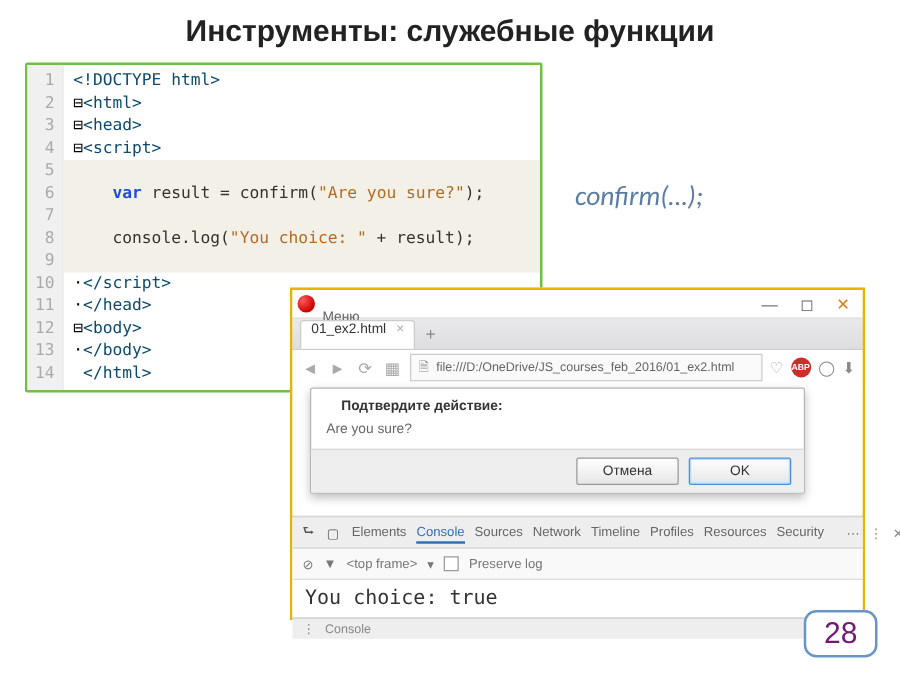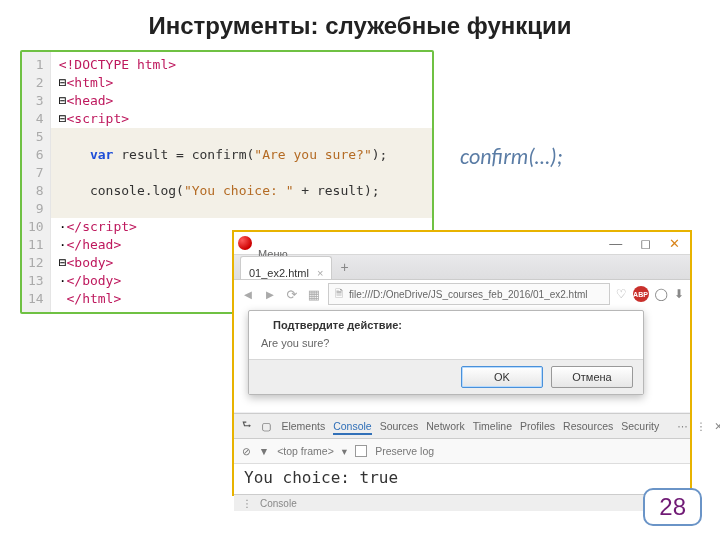--- a/index.html
+++ b/index.html
@@ -55,21 +55,21 @@
   }
   .code-line { height: 18px; }
   .hl-band {
     position: absolute;
     left: 0;
     right: 0;
     background: #f3f0e7;
     z-index: 0;
   }
   .code-body .ln { position: relative; z-index: 1; }
-  .tag { color: #be185d; }
+  .tag { color: #0c4a6e; }
   .keyword { color: #1d4ed8; font-weight: bold; }
   .string { color: #b46b24; }
   .plain { color: #333; }
   
   .snippet-label {
     position: absolute;
     top: 146px;
     left: 460px;
     font-family: "Calibri", Arial, sans-serif;
     font-style: italic;
@@ -113,21 +113,21 @@
     display: flex;
     align-items: center;
     height: 24px;
     background: linear-gradient(#e9e9eb, #dedee0);
     border-bottom: 1px solid #ccc;
     padding: 0 6px;
     gap: 4px;
   }
   .tab {
     display: flex;
-    align-items: flex-end;
+    align-items: flex-start;
     height: 22px;
     background: #fff;
     border: 1px solid #ccc;
     border-bottom: none;
     border-radius: 3px 3px 0 0;
     padding: 0 8px;
     font-size: 11px;
     gap: 8px;
     color: #333;
   }
@@ -353,22 +353,22 @@
     <span class="user-icon">◯</span>
     <span class="dl-icon">⬇</span>
   </div>
 
   <div class="viewport"></div>
 
   <div class="dialog">
     <div class="dlg-title">Подтвердите действие:</div>
     <div class="dlg-text">Are you sure?</div>
     <div class="dlg-buttons">
+      <div class="dlg-btn">Отмена</div>
       <div class="dlg-btn primary">OK</div>
-      <div class="dlg-btn">Отмена</div>
     </div>
   </div>
 
   <div class="devtools">
     <div class="dt-tabs">
       <span>⮑</span>
       <span>▢</span>
       <span id="dt-tabs-holder"><span class="dt-tab" style="margin-right: 8px;">Elements</span><span class="dt-tab active" style="margin-right: 8px;">Console</span><span class="dt-tab" style="margin-right: 8px;">Sources</span><span class="dt-tab" style="margin-right: 8px;">Network</span><span class="dt-tab" style="margin-right: 8px;">Timeline</span><span class="dt-tab" style="margin-right: 8px;">Profiles</span><span class="dt-tab" style="margin-right: 8px;">Resources</span><span class="dt-tab" style="margin-right: 8px;">Security</span></span>
       <span class="dt-right">
         <span>⋯</span>

